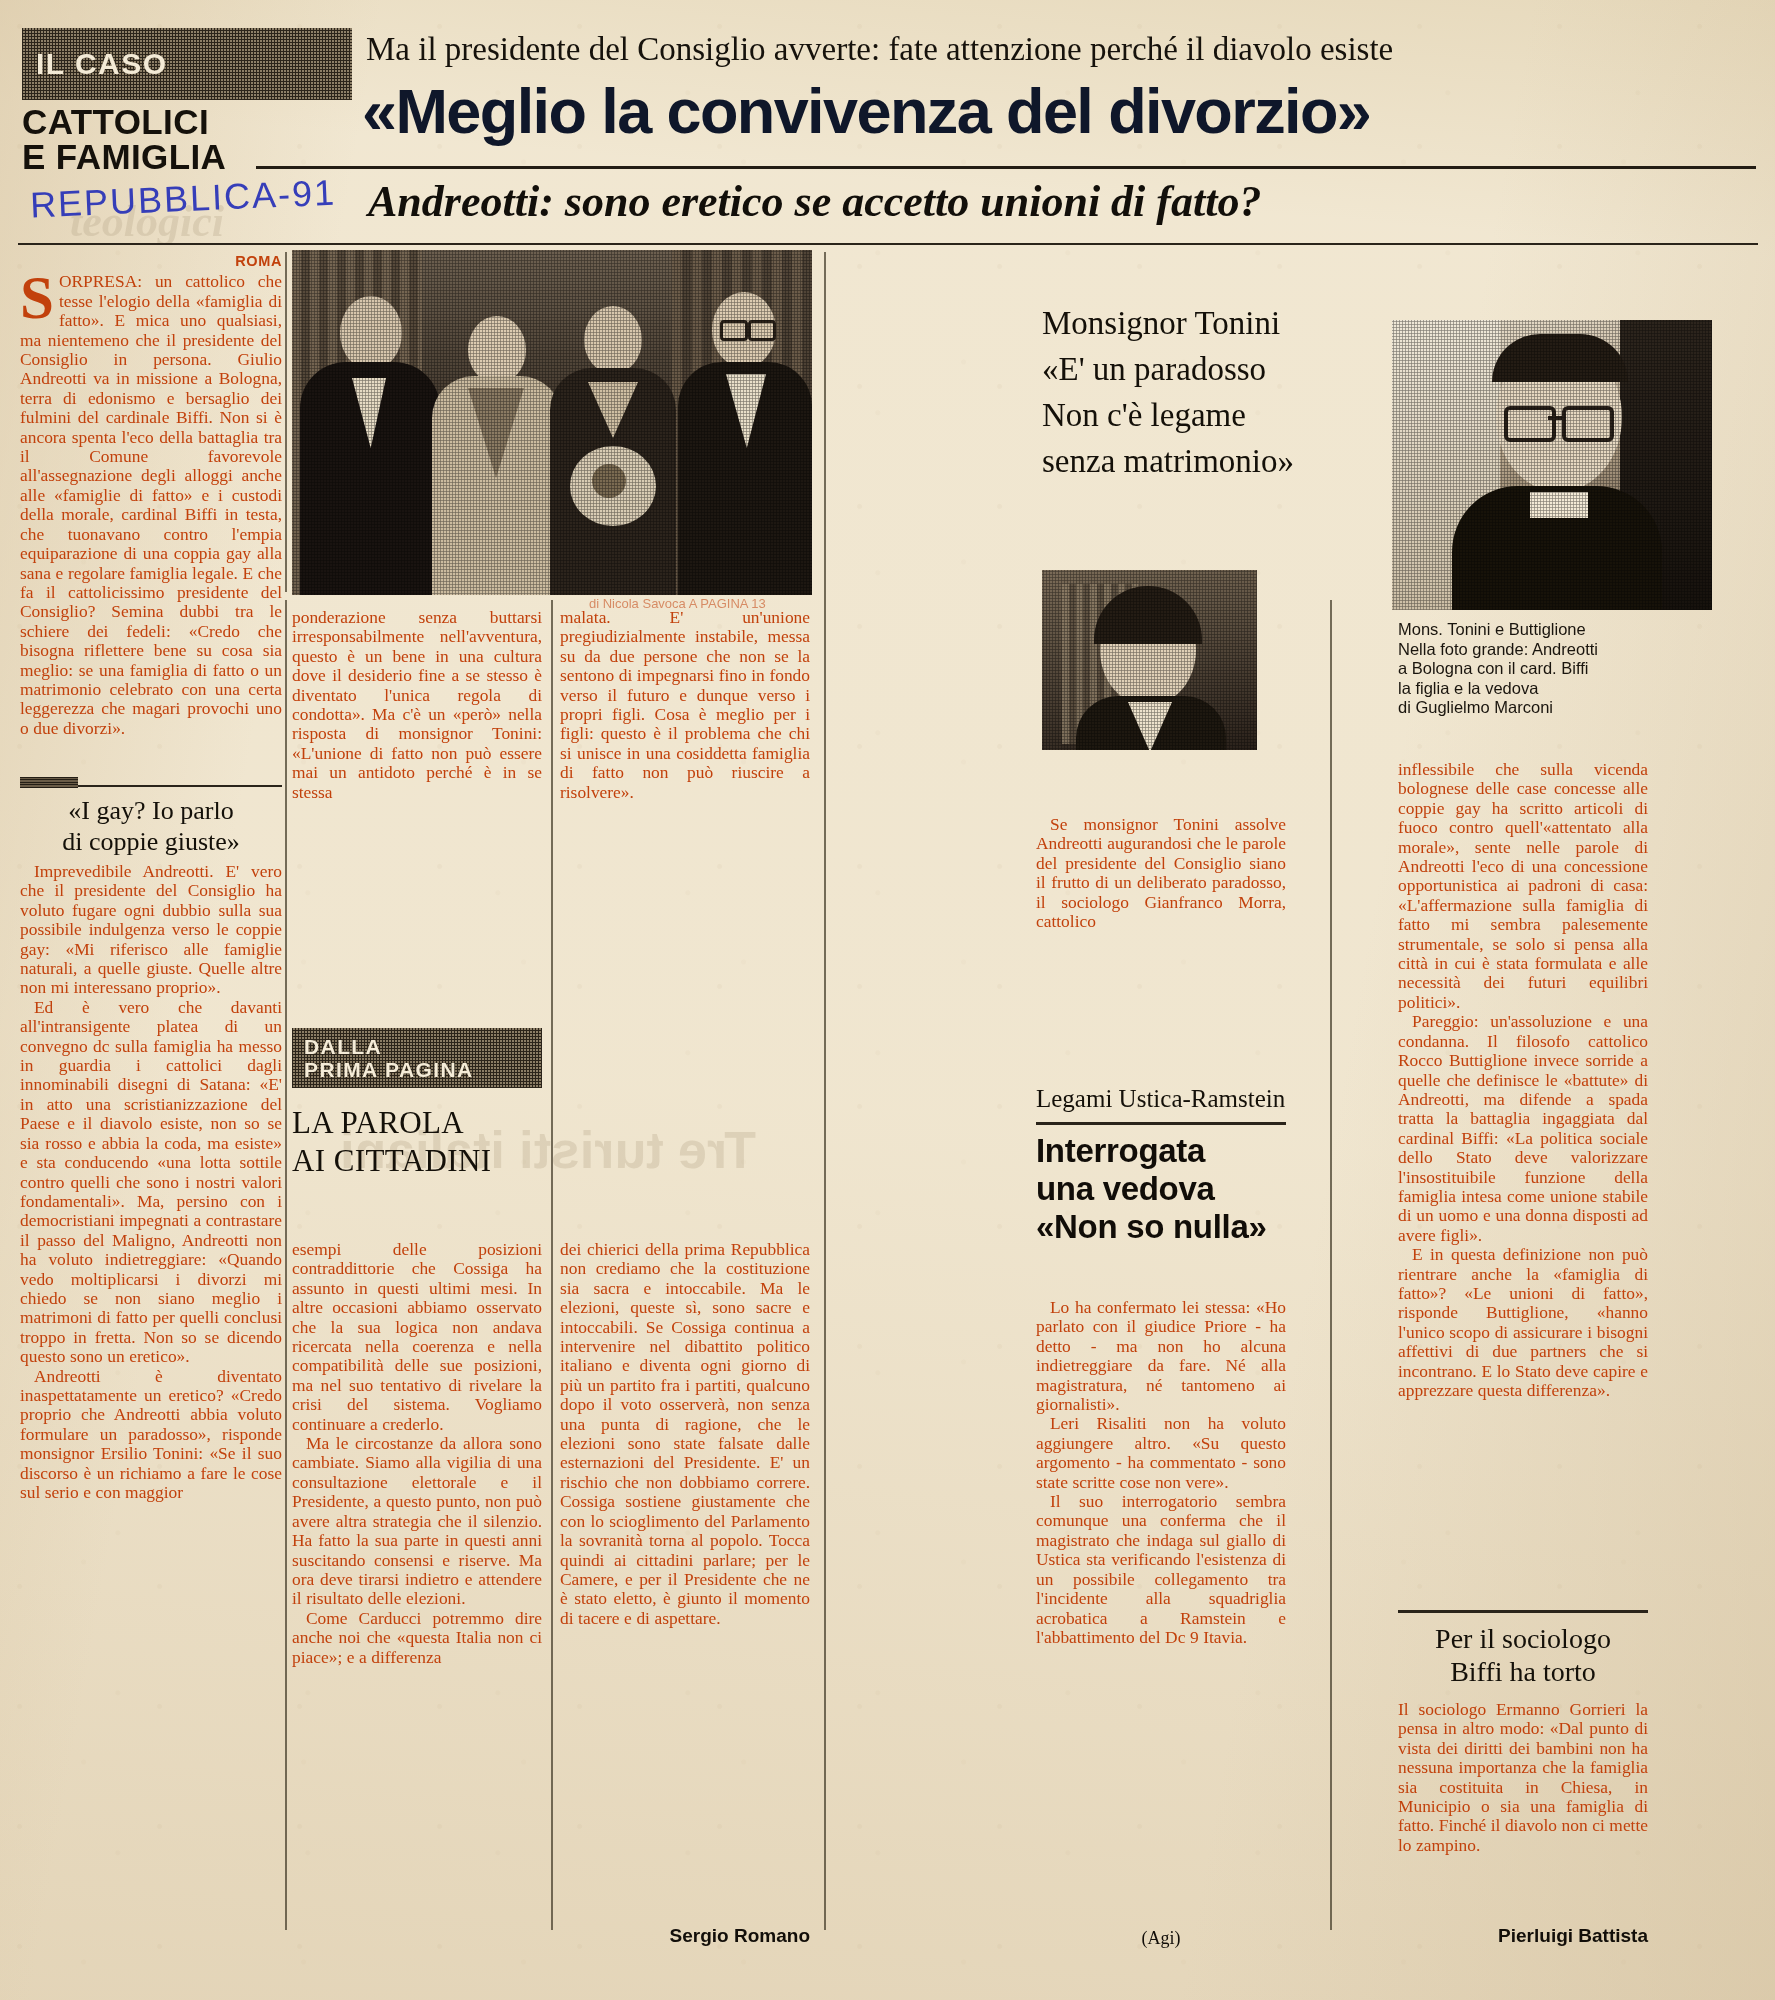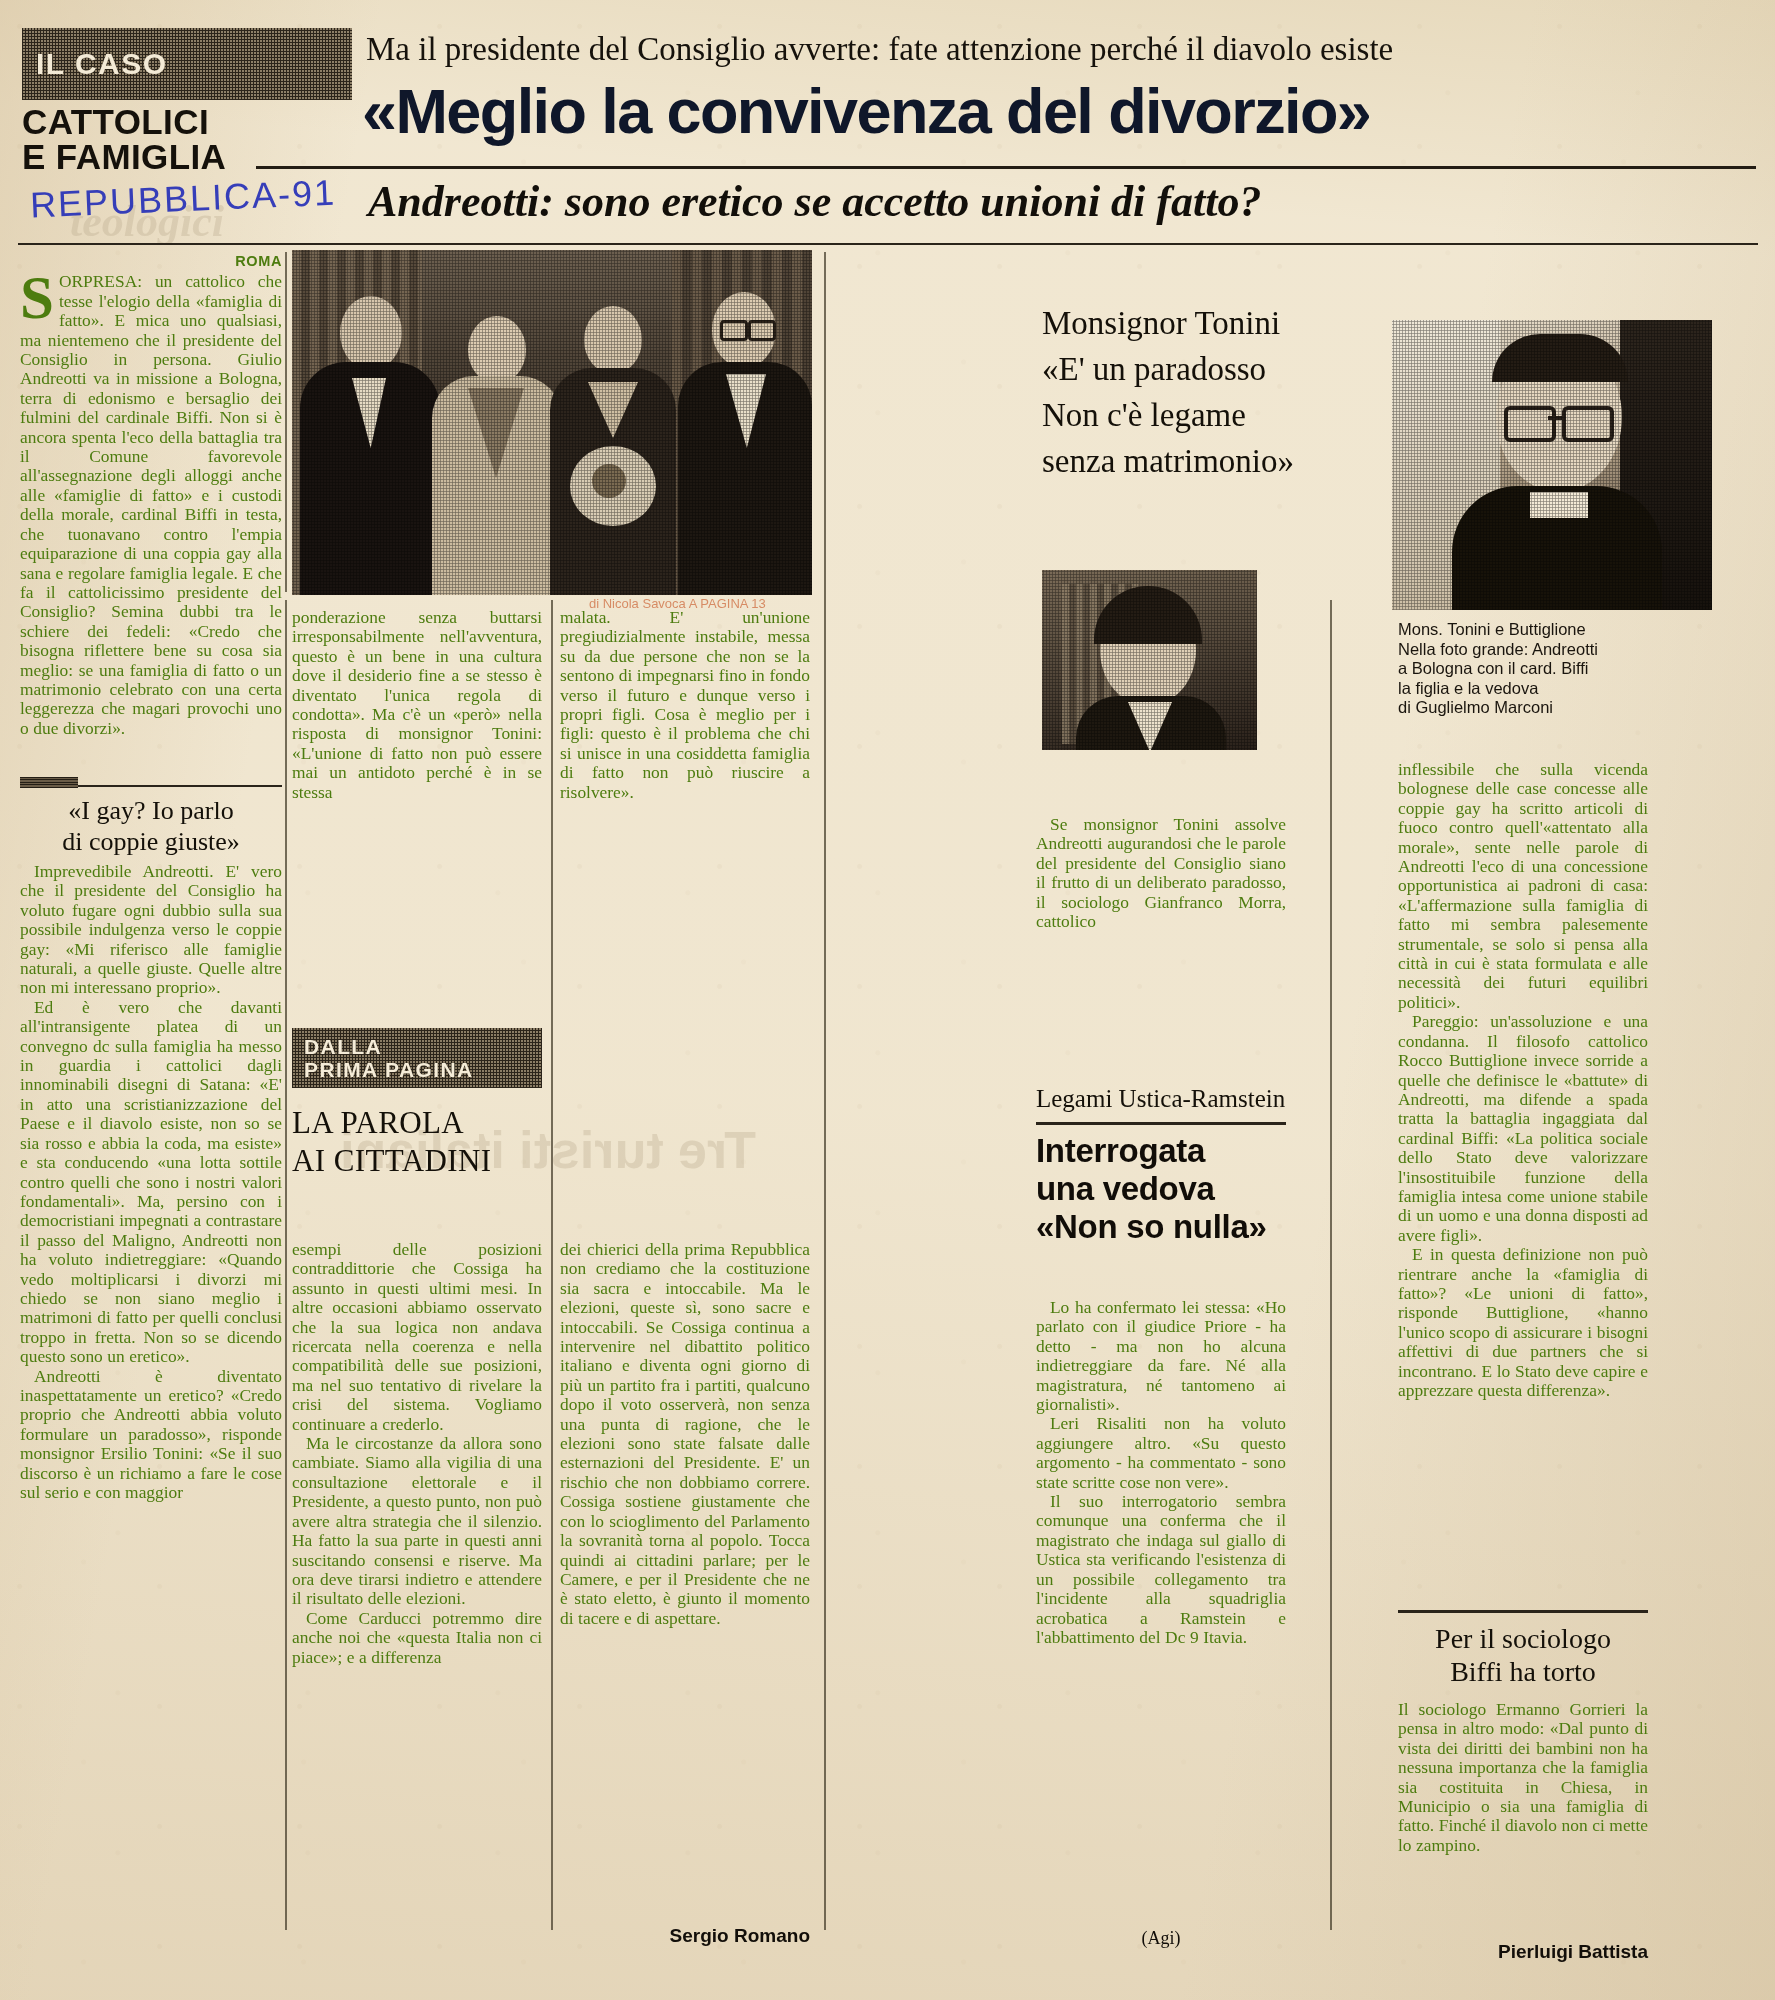--- a/index.html
+++ b/index.html
@@ -26,21 +26,21 @@
       radial-gradient(circle at 38% 81%, rgba(169,142,99,.12) 0 2px, transparent 3px);
     background-size:140px 120px, 190px 160px, 220px 200px;
     pointer-events:none;
   }
   .sheet{position:absolute;inset:0;}
 
   
   .col-text{
     font-size:17.4px;line-height:19.4px;
     text-align:justify;
-    color:#4d7c0f;
+    color:#c2410c;
     -webkit-hyphens:none;hyphens:none;
     word-spacing:.2px;
   }
   .col-text p{margin:0;text-indent:14px;}
   .col-text p.noind{text-indent:0;}
 
   
   #il-caso{
     position:absolute;left:22px;top:28px;width:330px;height:72px;
     background:
@@ -151,21 +151,21 @@
     background:#241a12;overflow:hidden;
   }
   #caption{position:absolute;left:1398px;top:620px;width:300px;
     font-family:"Liberation Sans",sans-serif;font-size:16.5px;line-height:19.5px;color:#1a150e;}
   #c5a{position:absolute;left:1398px;top:760px;width:250px;}
   #c5-rule{position:absolute;left:1398px;top:1610px;width:250px;height:3px;background:#2a241a;}
   #soc-head{position:absolute;left:1398px;top:1622px;width:250px;text-align:center;
     font-size:28px;line-height:33px;color:#141009;}
   #c5b{position:absolute;left:1398px;top:1700px;width:250px;}
   #byline-battista{position:absolute;left:1398px;top:1925px;width:250px;text-align:right;
-    font-family:"Liberation Sans",sans-serif;font-weight:bold;font-size:19px;color:#120e09;margin-top:16px;}
+    font-family:"Liberation Sans",sans-serif;font-weight:bold;font-size:19px;color:#120e09;}
 
   
   .halftone{position:absolute;inset:0;
     background-image:radial-gradient(circle, rgba(0,0,0,.55) 0 .9px, rgba(0,0,0,0) 1.3px);
     background-size:3px 3px;mix-blend-mode:multiply;opacity:.75;}
   #photo-main{
     position:absolute;left:292px;top:250px;width:520px;height:345px;
     background:#1d160f;overflow:hidden;
   }
   .pers{position:absolute;border-radius:50%;}

